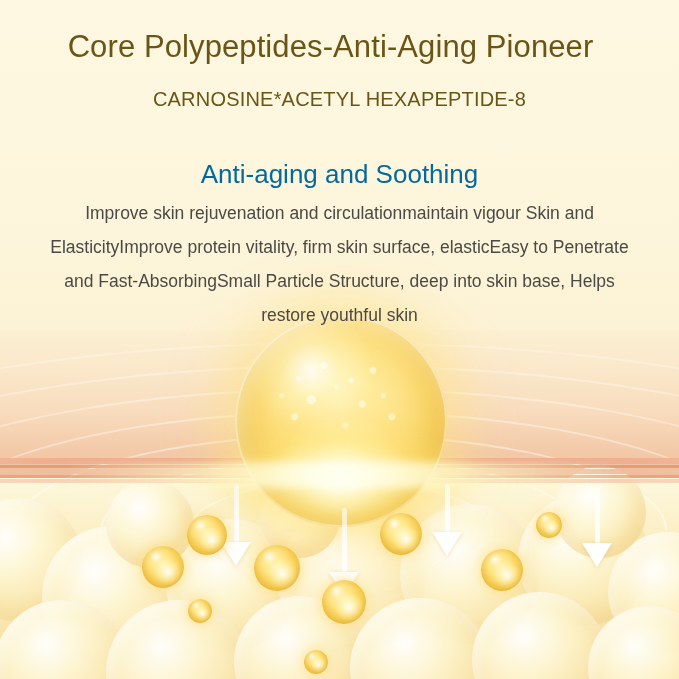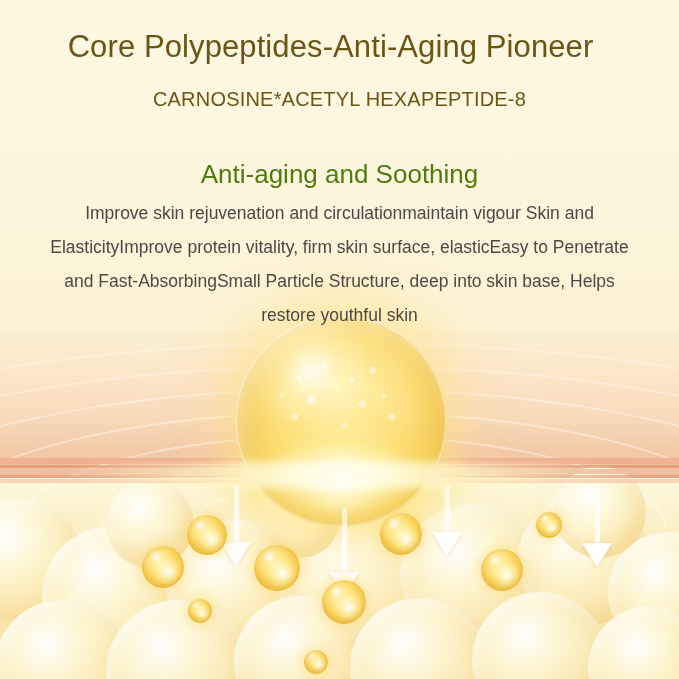--- a/index.html
+++ b/index.html
@@ -97,21 +97,21 @@
     border-top:24px solid rgba(255,255,255,.98);
     filter:drop-shadow(0 1px 2px rgba(215,170,90,.35));}
 
   
   #txt{position:absolute;left:0;top:0;width:679px;}
   #title1{position:absolute;left:0;top:29px;width:661px;text-align:center;
     font-size:31px;line-height:36px;color:#6b5516;letter-spacing:.1px;}
   #title2{position:absolute;left:0;top:83px;width:679px;text-align:center;
     font-size:20px;line-height:33px;color:#6b5516;letter-spacing:.2px;}
   #subhead{position:absolute;left:0;top:159px;width:679px;text-align:center;
-    font-size:26px;line-height:31px;color:#4d7c0f;}
+    font-size:26px;line-height:31px;color:#0369a1;}
   #body{position:absolute;left:50px;top:196px;width:579px;text-align:center;
     font-size:17.5px;line-height:34px;color:#4a4945;}
 </style>
 </head>
 <body>
 
 <div id="stage">
 
   <div class="zone" id="bg-top"></div>
   <div class="zone" id="bg-derm"></div>

